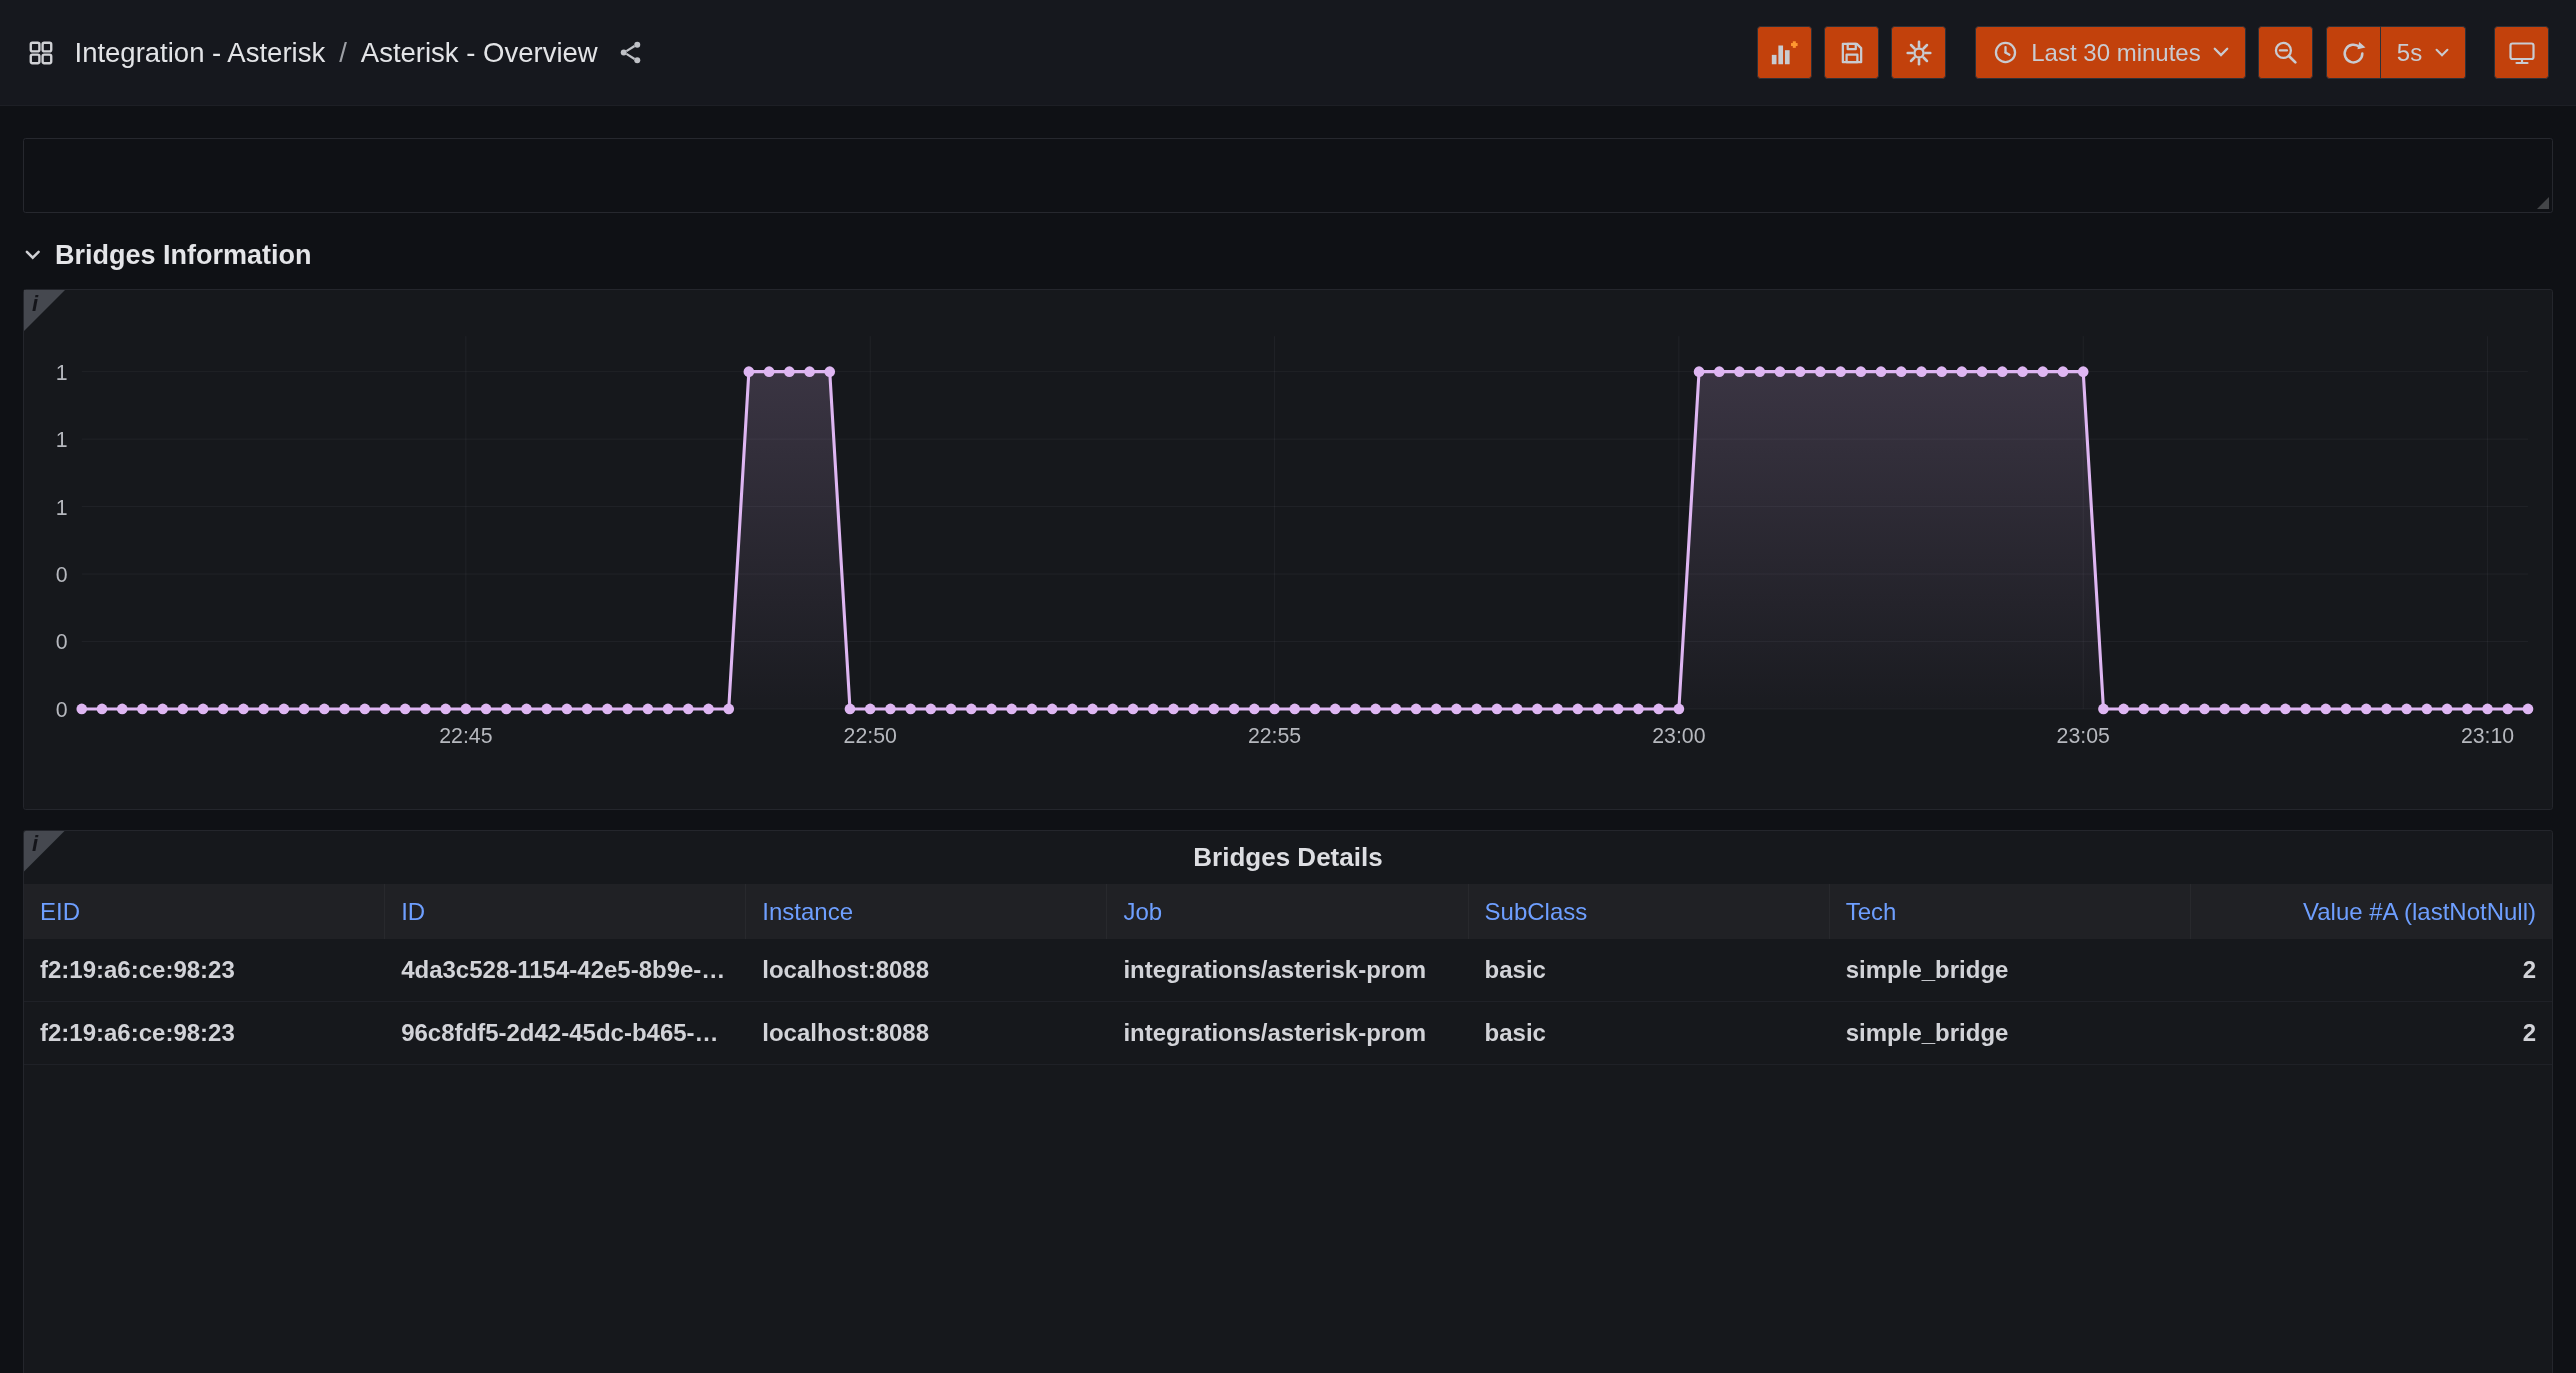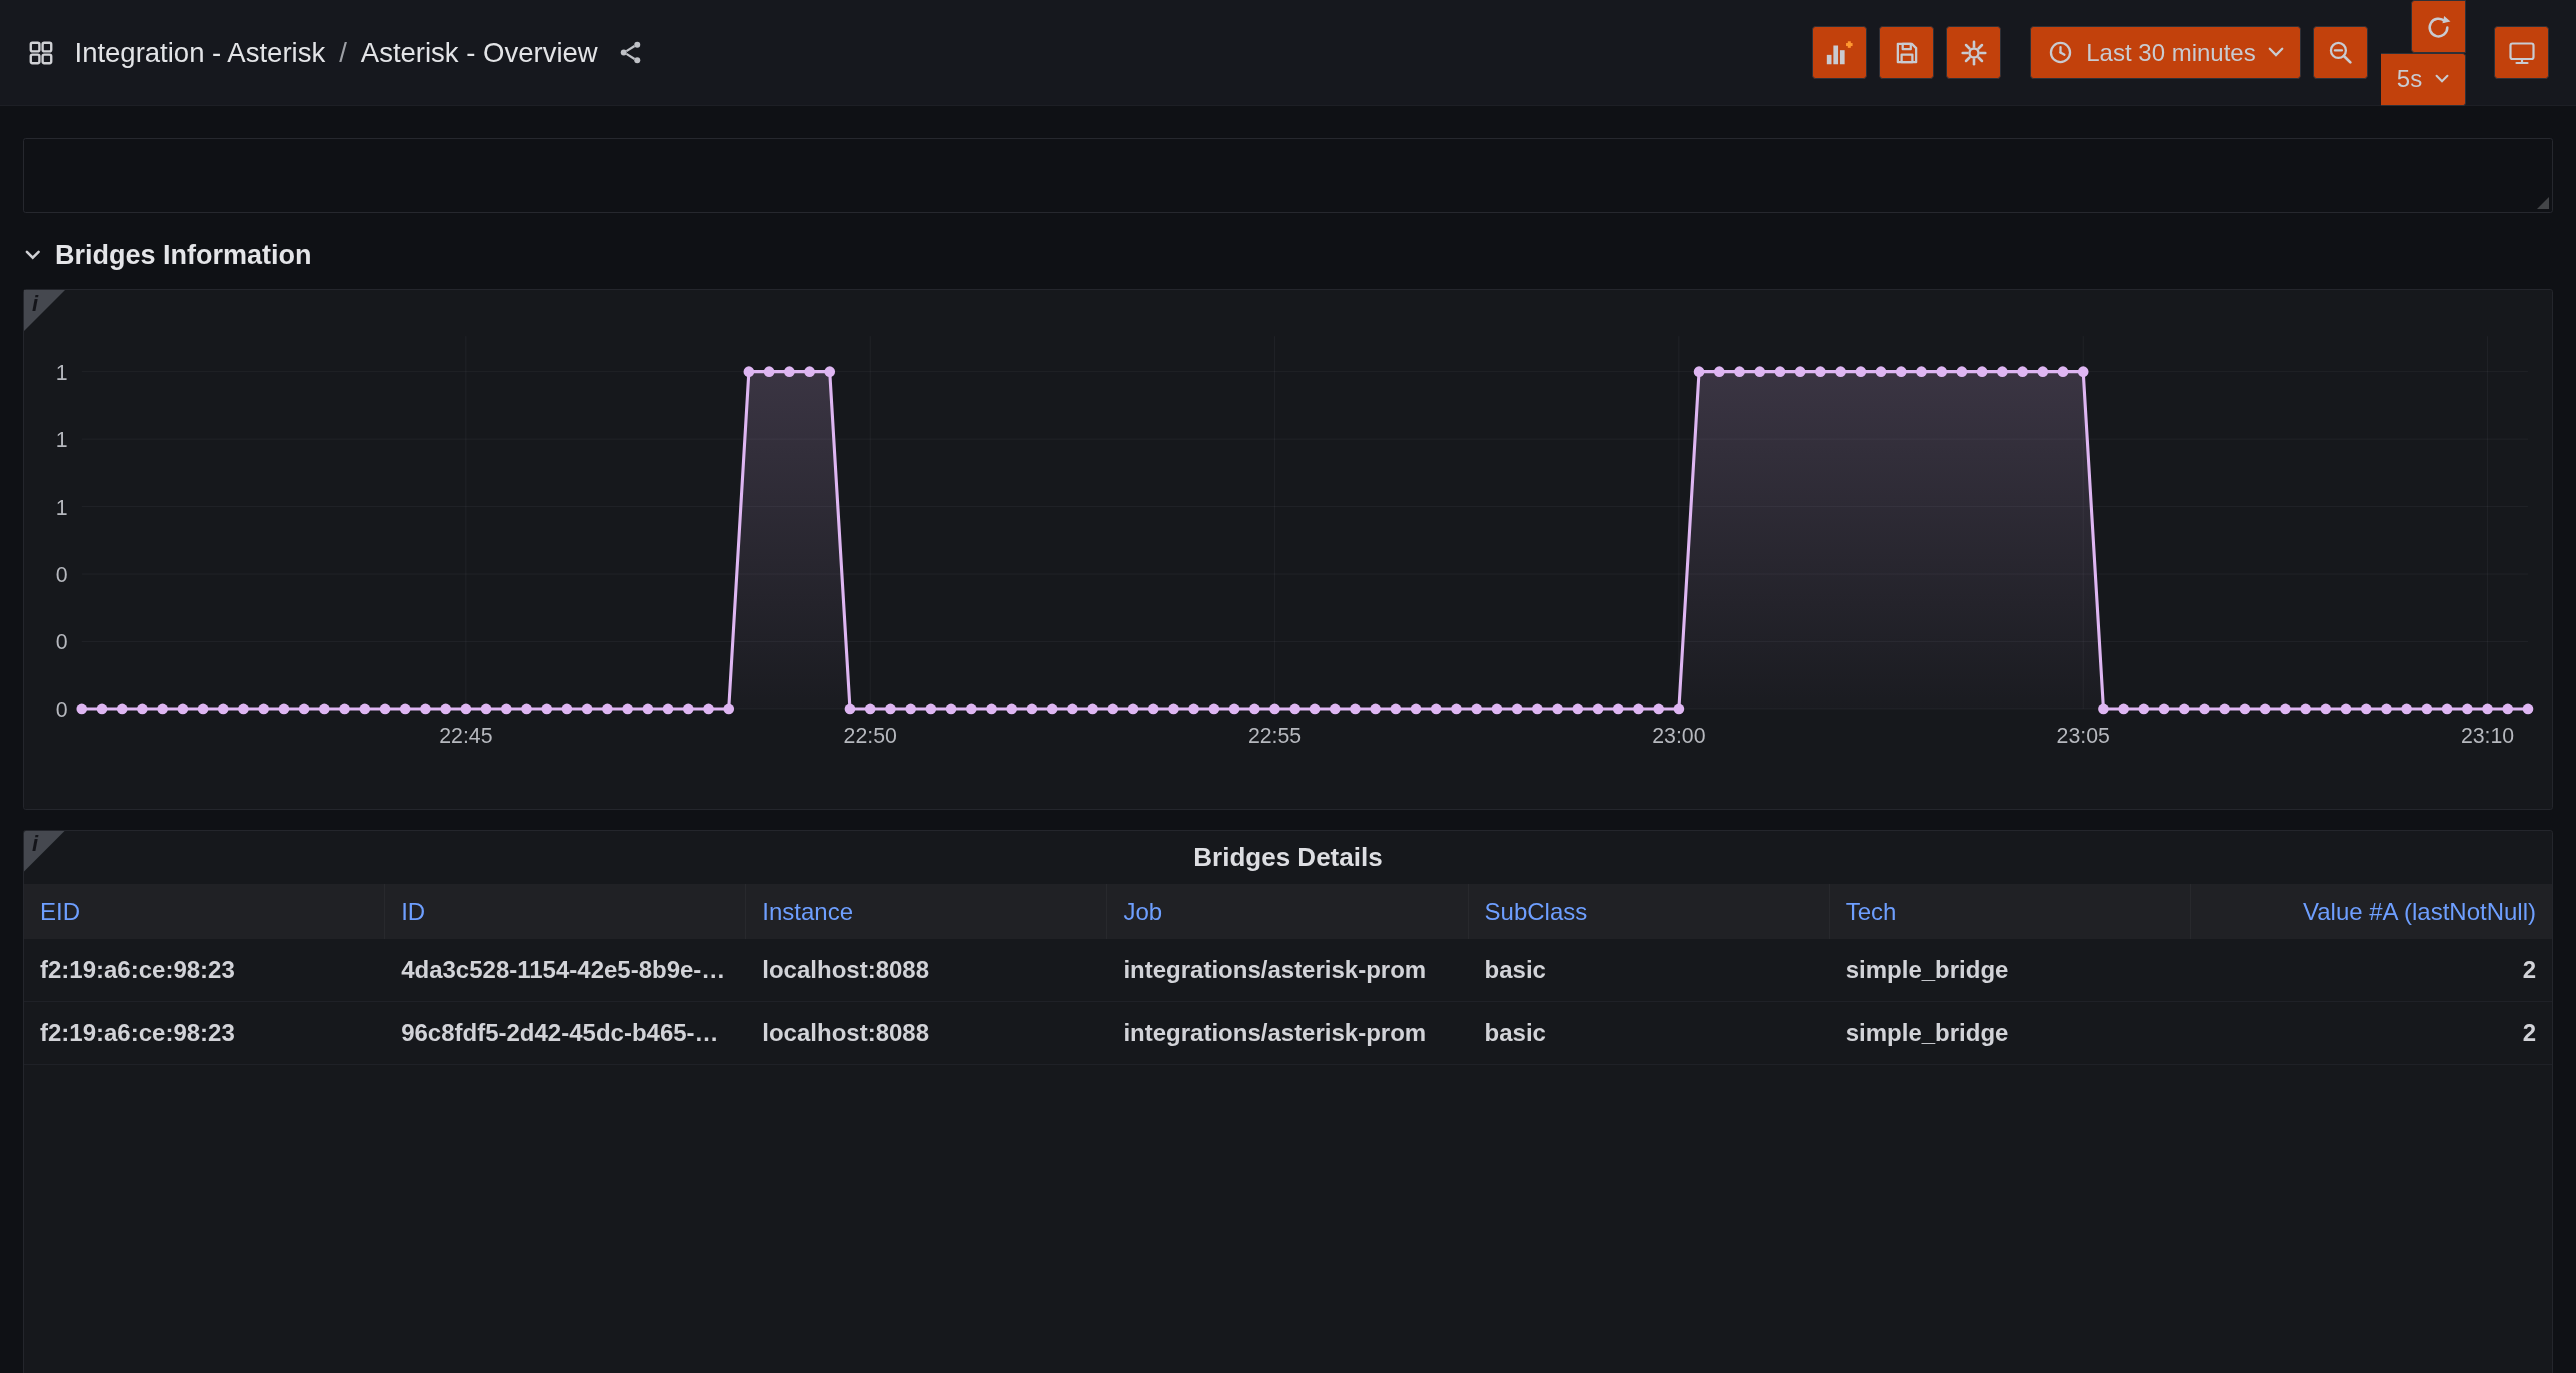--- a/index.html
+++ b/index.html
@@ -13,21 +13,21 @@
   .nav-left{display:flex;align-items:center;gap:19.5px;}
   .nav-breadcrumb{display:flex;align-items:center;gap:14px;font-size:27.5px;font-weight:500;color:#e3e4e7;white-space:nowrap;}
   .crumb-sep{color:#9ea0a6;font-weight:400;}
   .icon-plain{display:flex;align-items:center;justify-content:center;color:#c2c4c9;cursor:pointer;background:none;border:none;}
   .nav-right{display:flex;align-items:center;gap:12.4px;}
   .btn{height:53px;background:#c2410c;border:0.9px solid #2e3037;border-radius:3.6px;
     display:flex;align-items:center;justify-content:center;gap:12.4px;color:#c9cbd1;
     font-size:24px;padding:0 16px;cursor:pointer;font-family:inherit;white-space:nowrap;}
   .btn.icon-btn{width:55px;padding:0;}
   .ml{margin-left:16px;}
-  .btn-group{display:flex;align-items:flex-end;flex-direction:column;}
+  .btn-group{display:flex;align-items:flex-end;}
   .btn-group .btn:first-child{border-radius:3.6px 0 0 3.6px;}
   .btn-group .btn:last-child{border-radius:0 3.6px 3.6px 0;border-left:none;}
 
   .content{padding:9px 23px;}
   .empty-panel{margin-top:23px;height:75px;border:0.9px solid #26282e;border-radius:2.7px;position:relative;}
   .resize-corner{position:absolute;right:2.7px;bottom:2.7px;width:0;height:0;
     border-bottom:12.4px solid rgba(255,255,255,0.22);border-left:12.4px solid transparent;}
 
   .row-header{margin-top:23px;height:39px;display:flex;align-items:center;gap:12.4px;cursor:pointer;}
   .row-title{font-size:27px;font-weight:600;color:#e4e5e8;}

